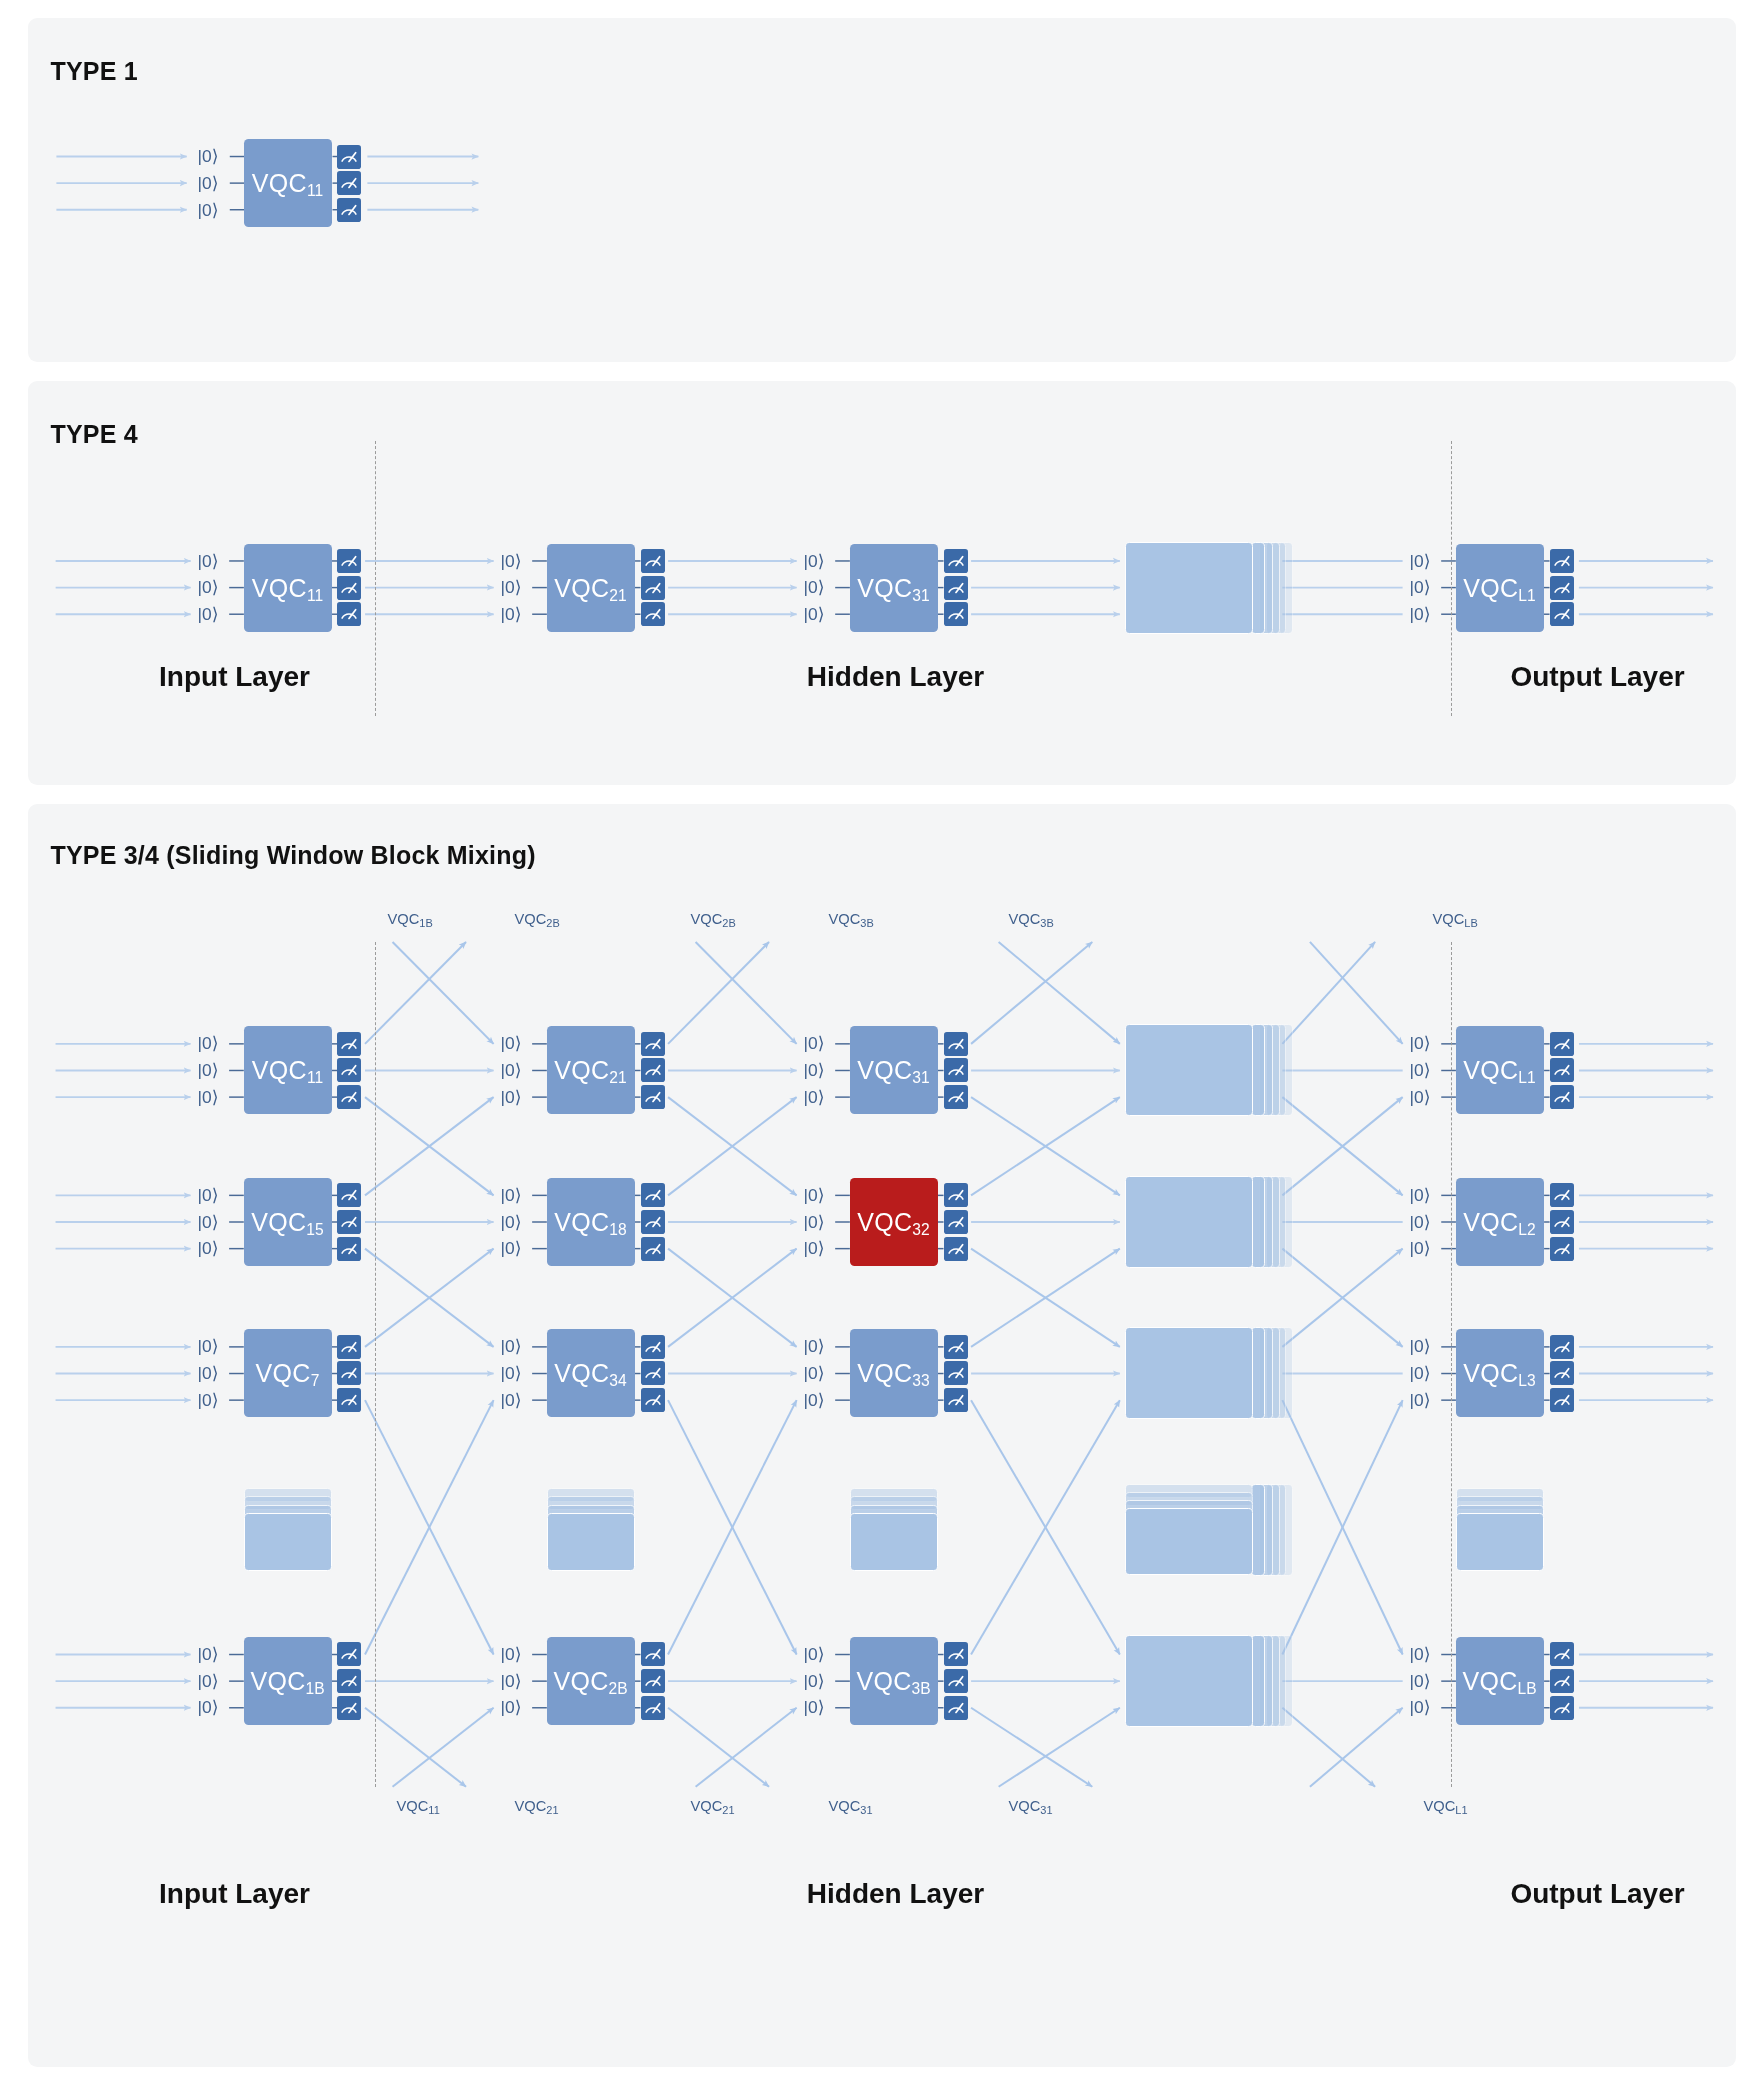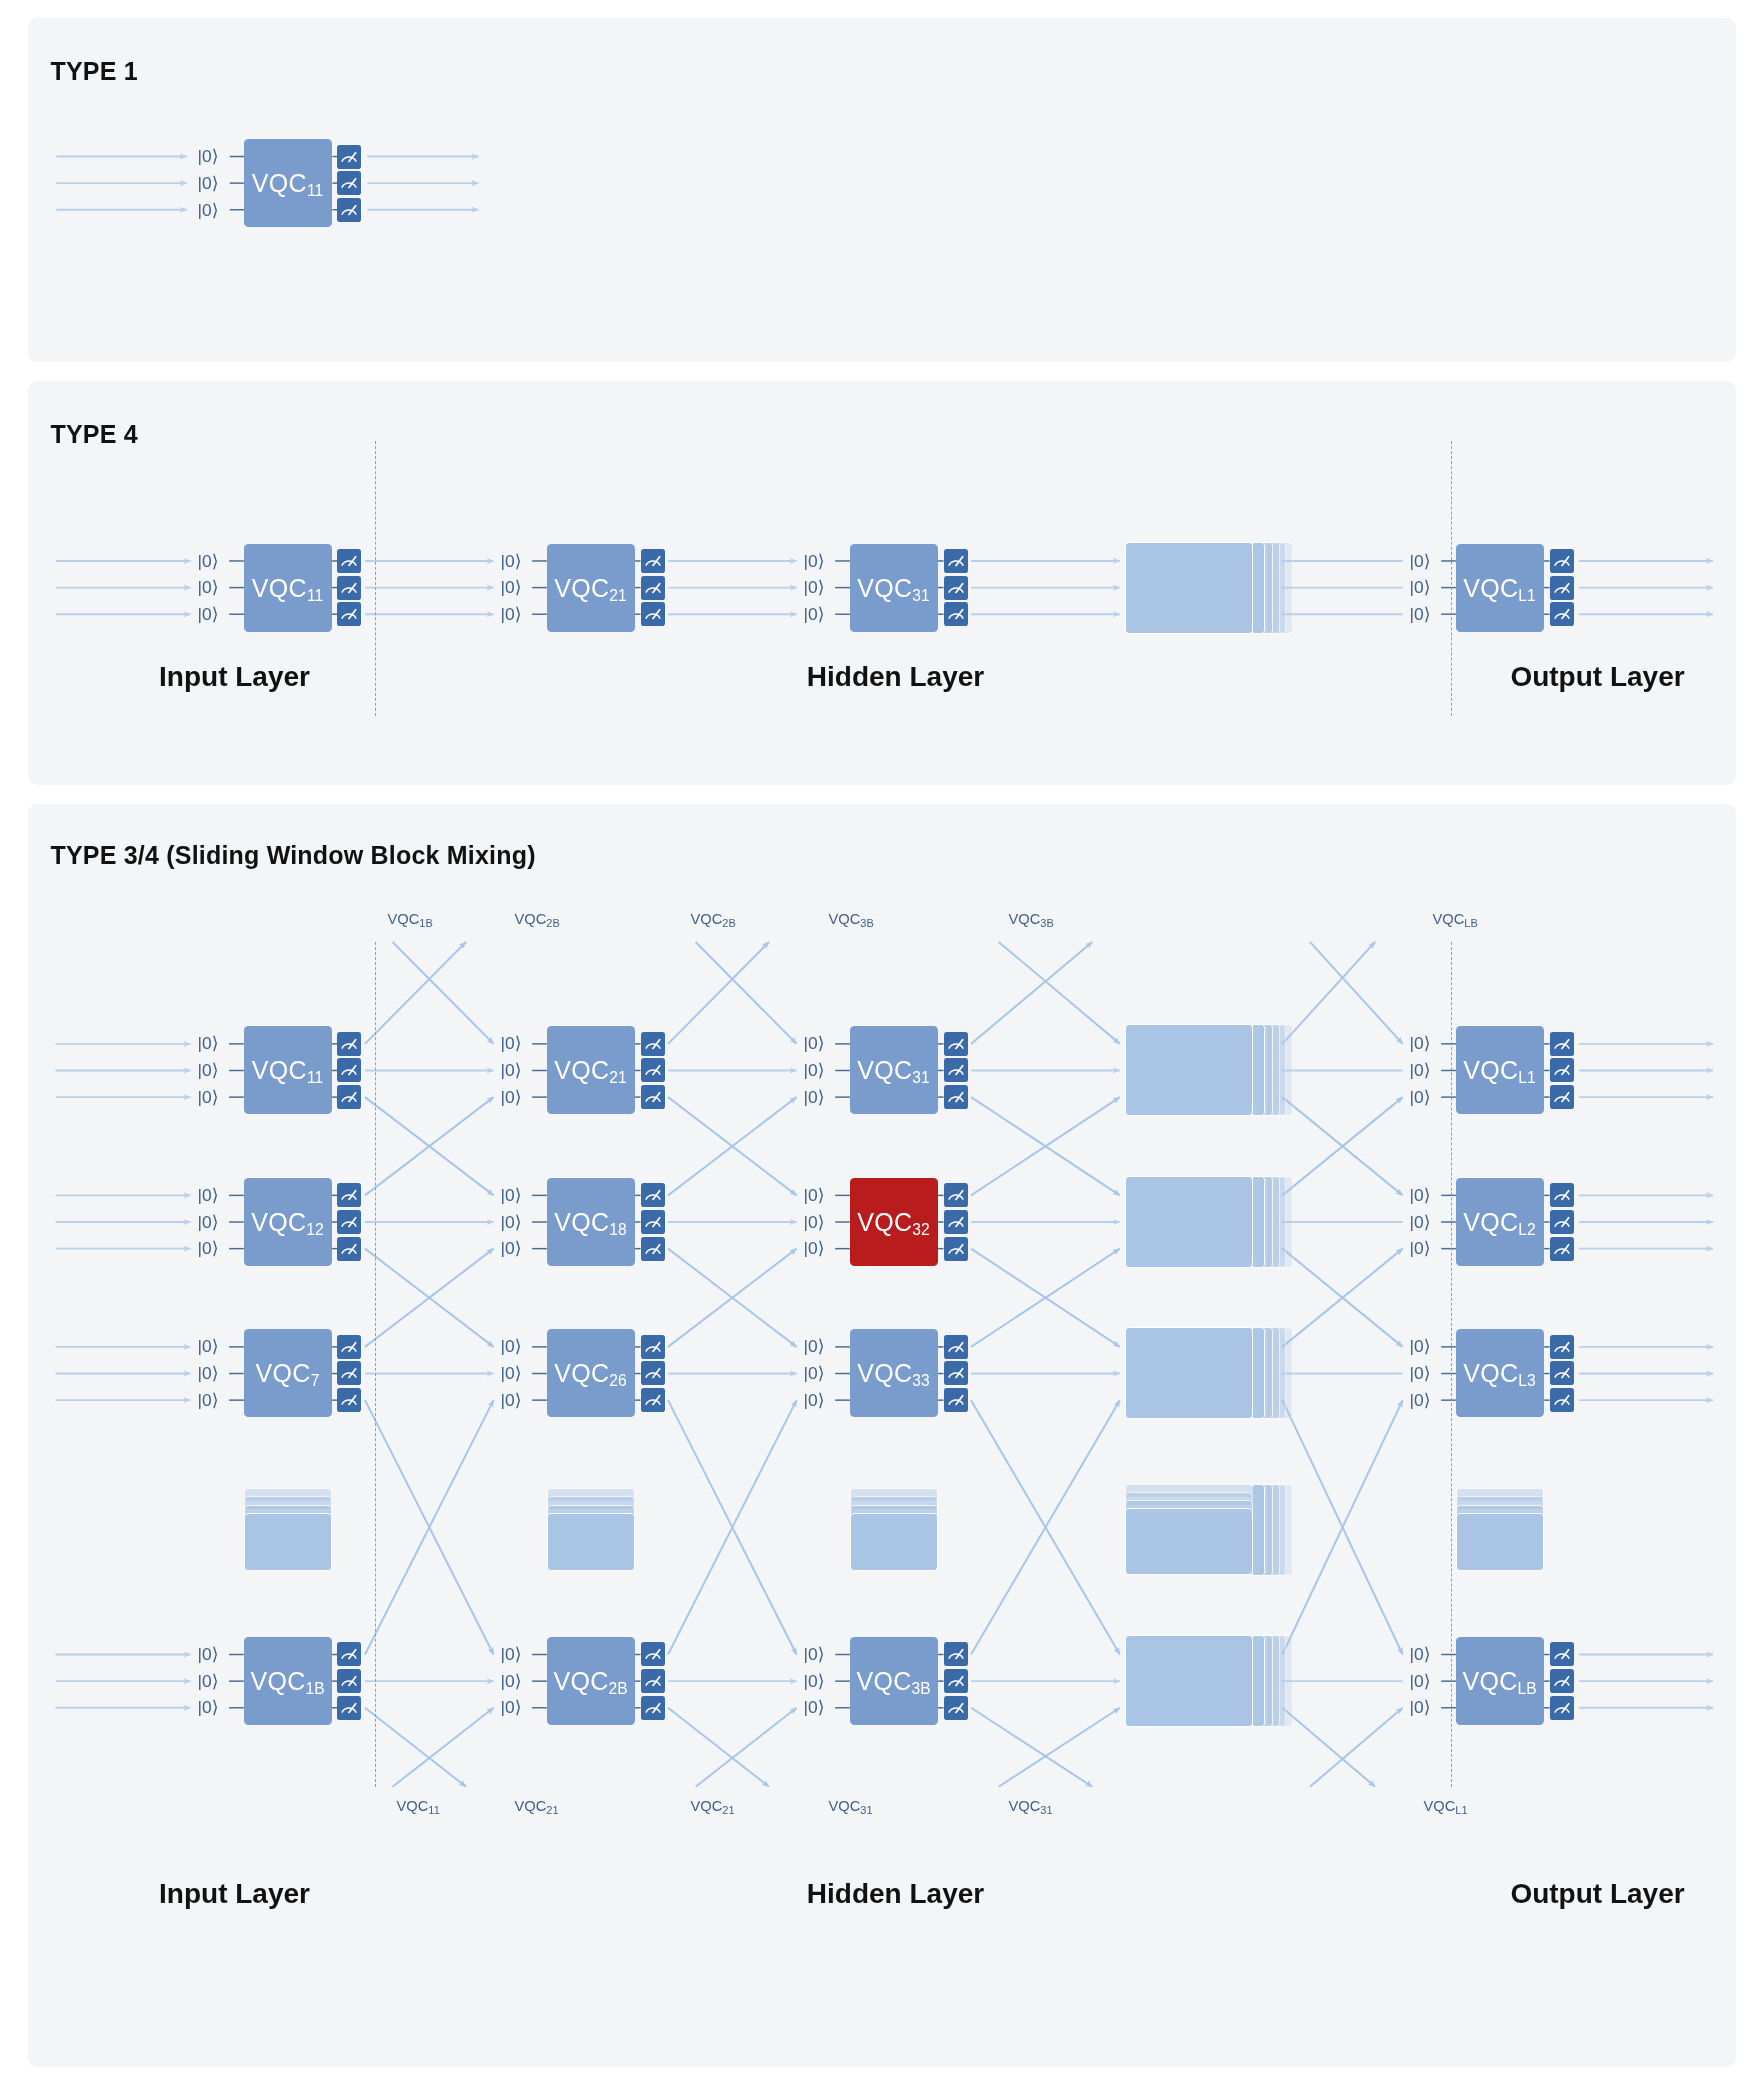--- a/index.html
+++ b/index.html
@@ -653,21 +653,21 @@
       <div class="ellip">
         <span style="left: 1251px; top: 220px; width: 14.7px; height: 92px; opacity: 0.26;"></span>
         <span style="left: 1244px; top: 220px; width: 14.7px; height: 92px; opacity: 0.4;"></span>
         <span style="left: 1238px; top: 220px; width: 14.7px; height: 92px; opacity: 0.55;"></span>
         <span style="left: 1231px; top: 220px; width: 14.7px; height: 92px; opacity: 0.72;"></span>
         <span style="left: 1223px; top: 220px; width: 14.7px; height: 92px; opacity: 0.92;"></span>
         <span style="left: 1097px; top: 220px; width: 128px; height: 92px;"></span>
       </div>
       <div class="cell">
         <div class="vqc-box" style="left: 216px; top: 374px; background: rgb(122, 156, 204);">
-          <div class="vqc-label">VQC<sub>12</sub></div>
+          <div class="vqc-label">VQC<sub>15</sub></div>
         </div>
         <div class="ket" style="left: 170px; top: 383px;">|0⟩</div>
         <div class="ket" style="left: 170px; top: 410px;">|0⟩</div>
         <div class="ket" style="left: 170px; top: 436px;">|0⟩</div>
         <div class="meas" style="left: 309px; top: 379px; background: rgb(59, 106, 168);">
           <svg viewBox="0 0 26 26">
             <path d="M5.5 17.5 A8.5 8.5 0 0 1 20.5 17.5" fill="none" stroke="#ffffff" stroke-width="1.7" stroke-linecap="round"></path>
             <line x1="13" y1="17.8" x2="20.2" y2="8.4" stroke="#ffffff" stroke-width="1.9" stroke-linecap="round"></line>
           </svg>
         </div>
@@ -791,21 +791,21 @@
         </div>
         <div class="meas" style="left: 309px; top: 584px; background: rgb(59, 106, 168);">
           <svg viewBox="0 0 26 26">
             <path d="M5.5 17.5 A8.5 8.5 0 0 1 20.5 17.5" fill="none" stroke="#ffffff" stroke-width="1.7" stroke-linecap="round"></path>
             <line x1="13" y1="17.8" x2="20.2" y2="8.4" stroke="#ffffff" stroke-width="1.9" stroke-linecap="round"></line>
           </svg>
         </div>
       </div>
       <div class="cell">
         <div class="vqc-box" style="left: 519px; top: 525px; background: rgb(122, 156, 204);">
-          <div class="vqc-label">VQC<sub>26</sub></div>
+          <div class="vqc-label">VQC<sub>34</sub></div>
         </div>
         <div class="ket" style="left: 473px; top: 534px;">|0⟩</div>
         <div class="ket" style="left: 473px; top: 561px;">|0⟩</div>
         <div class="ket" style="left: 473px; top: 588px;">|0⟩</div>
         <div class="meas" style="left: 613px; top: 531px; background: rgb(59, 106, 168);">
           <svg viewBox="0 0 26 26">
             <path d="M5.5 17.5 A8.5 8.5 0 0 1 20.5 17.5" fill="none" stroke="#ffffff" stroke-width="1.7" stroke-linecap="round"></path>
             <line x1="13" y1="17.8" x2="20.2" y2="8.4" stroke="#ffffff" stroke-width="1.9" stroke-linecap="round"></line>
           </svg>
         </div>

